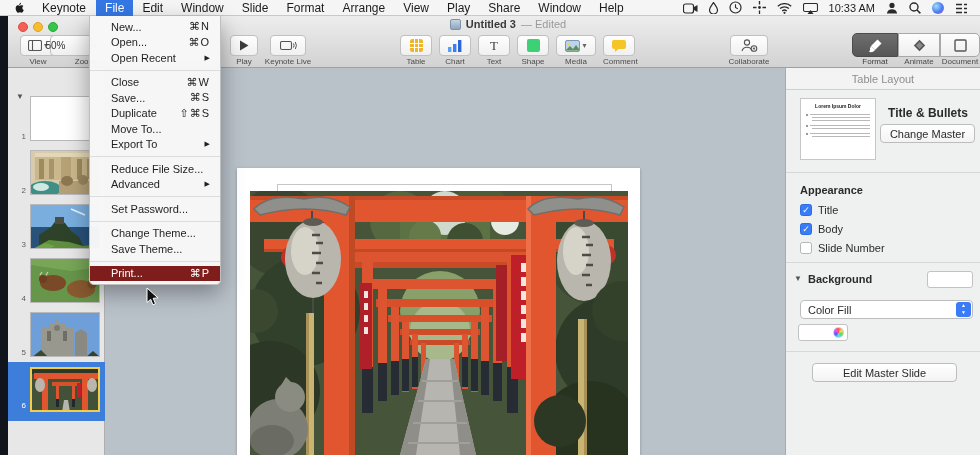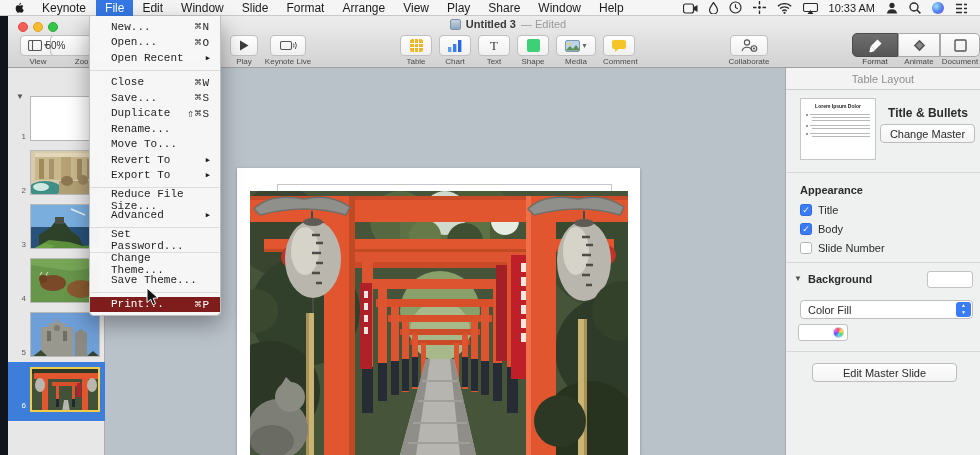--- a/index.html
+++ b/index.html
@@ -45,21 +45,21 @@
   .grid-lines { position:absolute; inset:0;
      background:linear-gradient(#fff,#fff) 0 4px/13px 1px no-repeat, linear-gradient(#fff,#fff) 0 8px/13px 1px no-repeat,
                 linear-gradient(#fff,#fff) 4px 0/1px 13px no-repeat, linear-gradient(#fff,#fff) 8px 0/1px 13px no-repeat; }
   .seg { top:17px; height:24px; border:1px solid #a8a8a8; background:linear-gradient(#fdfdfd,#eee);
          display:flex; align-items:center; justify-content:center; }
   .seg.dark { background:linear-gradient(#6e6e6e,#565656); border-color:#4c4c4c; }
 
   
   #file-menu { left:89px; top:0px; width:132px; background:rgba(247,247,247,.98); border:1px solid #bfbfbf;
                border-top:none; border-radius:0 0 5px 5px; box-shadow:0 8px 22px rgba(0,0,0,.35);
-               padding:3px 0; z-index:60;font-family:Liberation Mono, monospace; }
+               padding:3px 0; z-index:60; }
   .fm-row { height:15.5px; display:flex; align-items:center; padding:0 10px 0 21px; font-size:11px; color:#1e1e1e; }
   .fm-row .sc { margin-left:auto; letter-spacing:1px; }
   .fm-row .sub { margin-left:auto; font-size:7px; color:#1e1e1e; }
   .fm-row.hl { background:#7f1d1d; color:#fff; }
   .fm-row.hl .sc { color:#fff; }
   .fm-sep { height:1px; background:#dcdcdc; margin:4px 0; }
 
   
   #sidebar { left:0; top:52px; width:97px; height:387px; background:#e7e7e7; border-right:1px solid #aeaeae; }
   .thumb { left:22px; width:70px; height:45px; background:#fff; border:1px solid #b9b9b9; overflow:hidden; }
@@ -587,30 +587,22 @@
   </div>
     <div class="fm-row">
     <span class="lbl">Save...</span>
     <span class="sc">⌘S</span>
   </div>
     <div class="fm-row">
     <span class="lbl">Duplicate</span>
     <span class="sc">⇧⌘S</span>
   </div>
     <div class="fm-row">
-    <span class="lbl">Rename...</span>
-
-  </div>
-    <div class="fm-row">
     <span class="lbl">Move To...</span>
 
-  </div>
-    <div class="fm-row">
-    <span class="lbl">Revert To</span>
-    <span class="sub">▶</span>
   </div>
     <div class="fm-row">
     <span class="lbl">Export To</span>
     <span class="sub">▶</span>
   </div>
     <div class="fm-sep"></div>
     <div class="fm-row">
     <span class="lbl">Reduce File Size...</span>
 
   </div>

